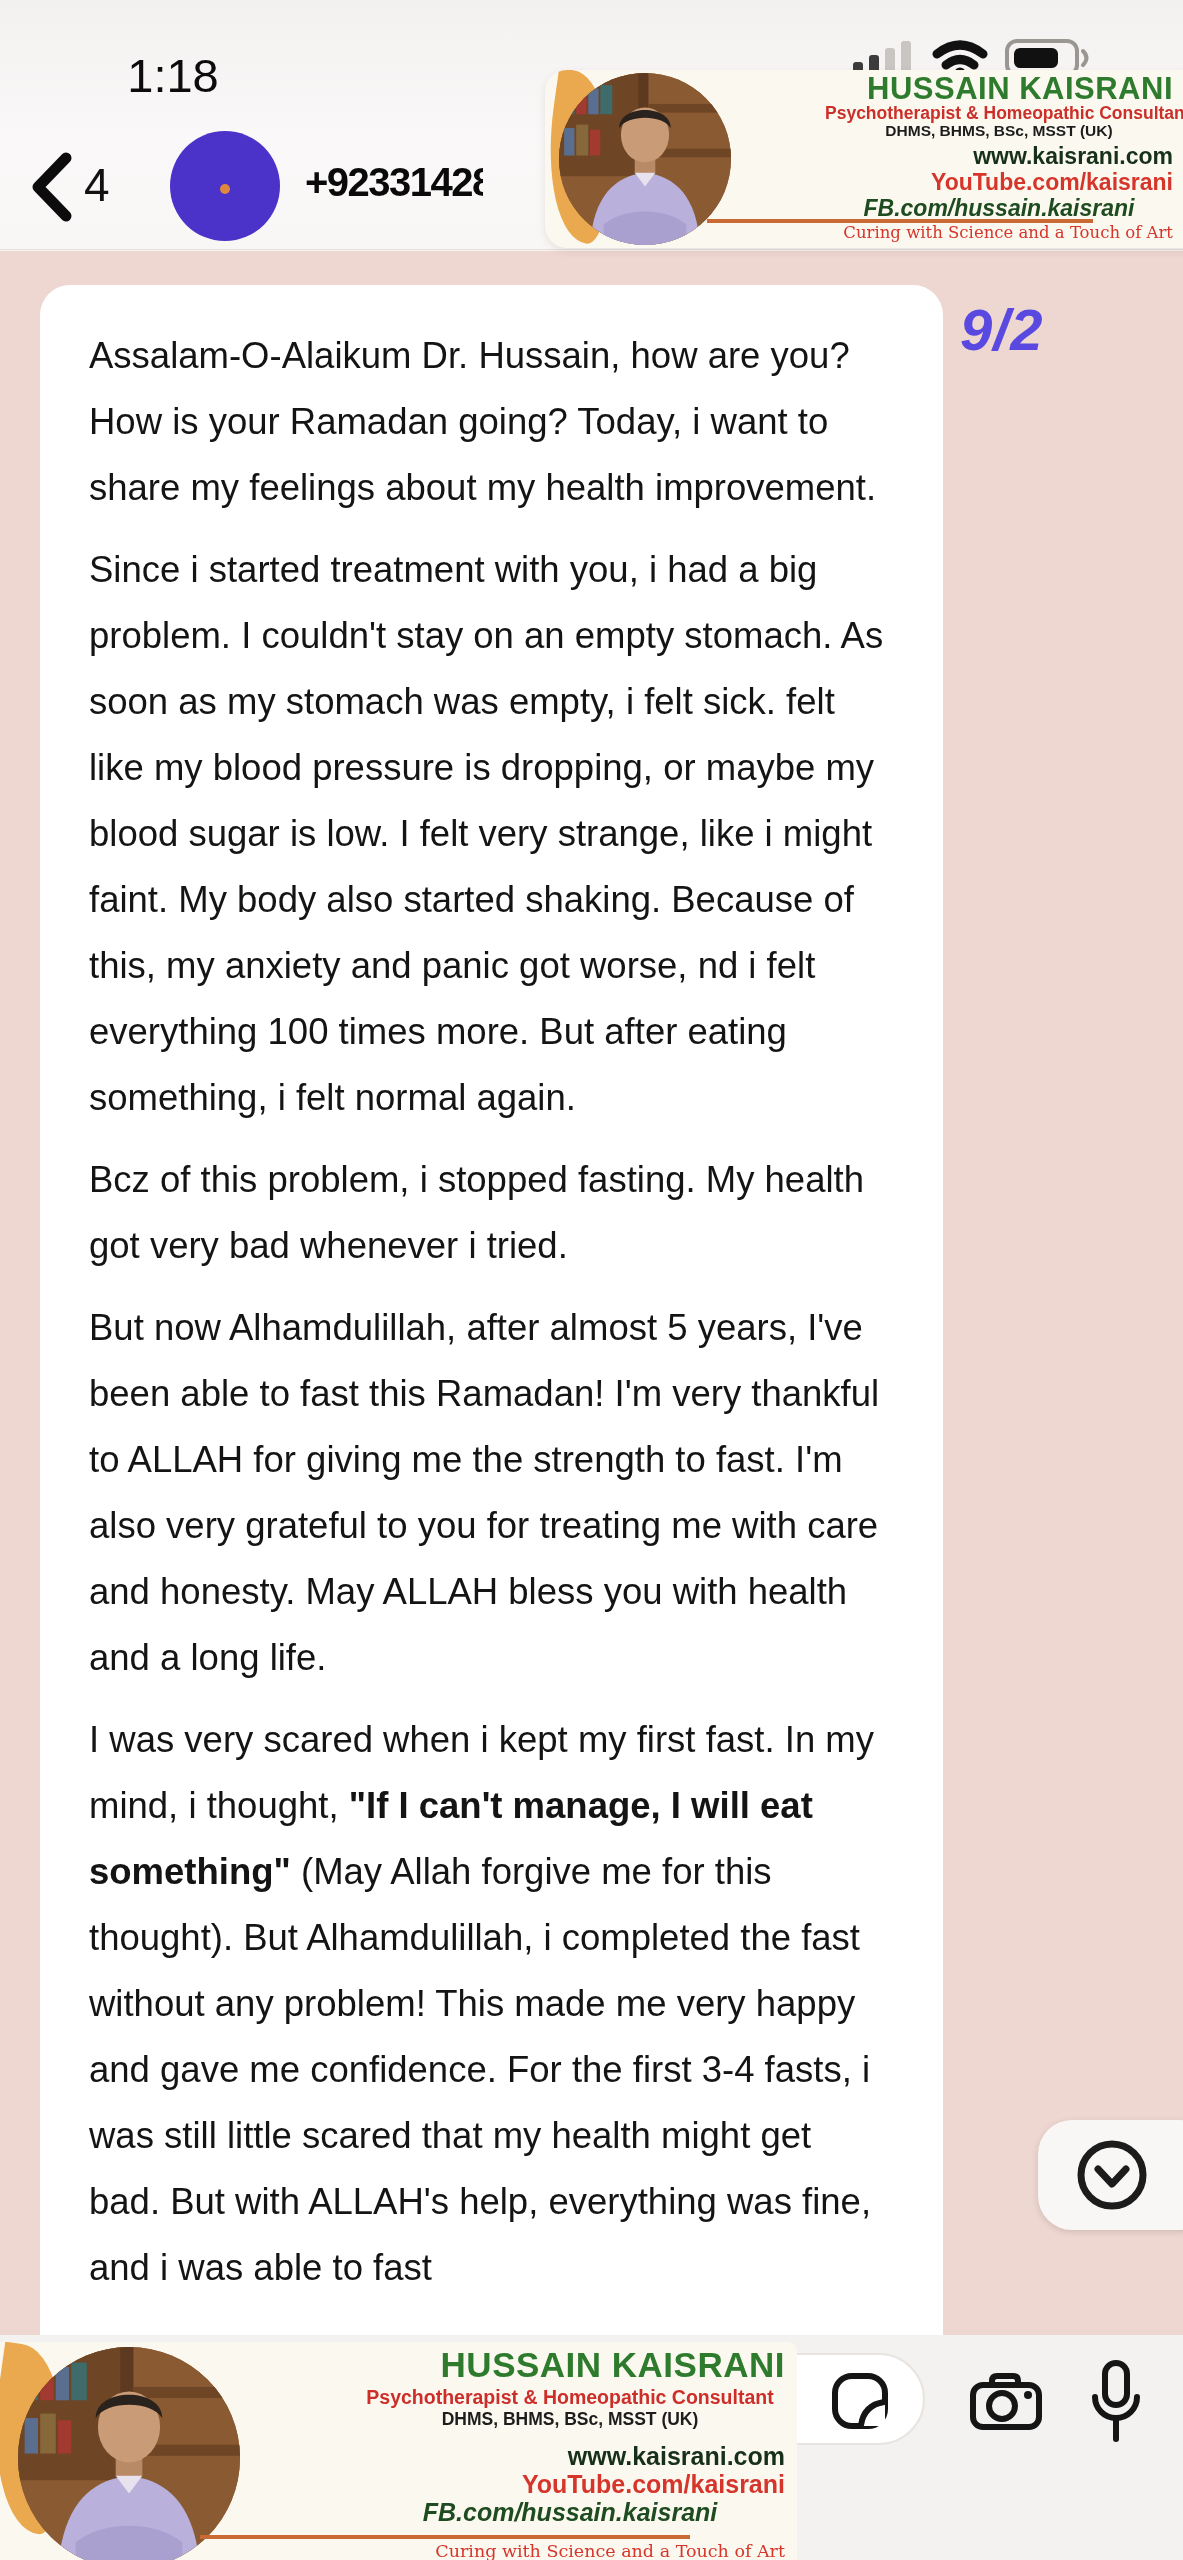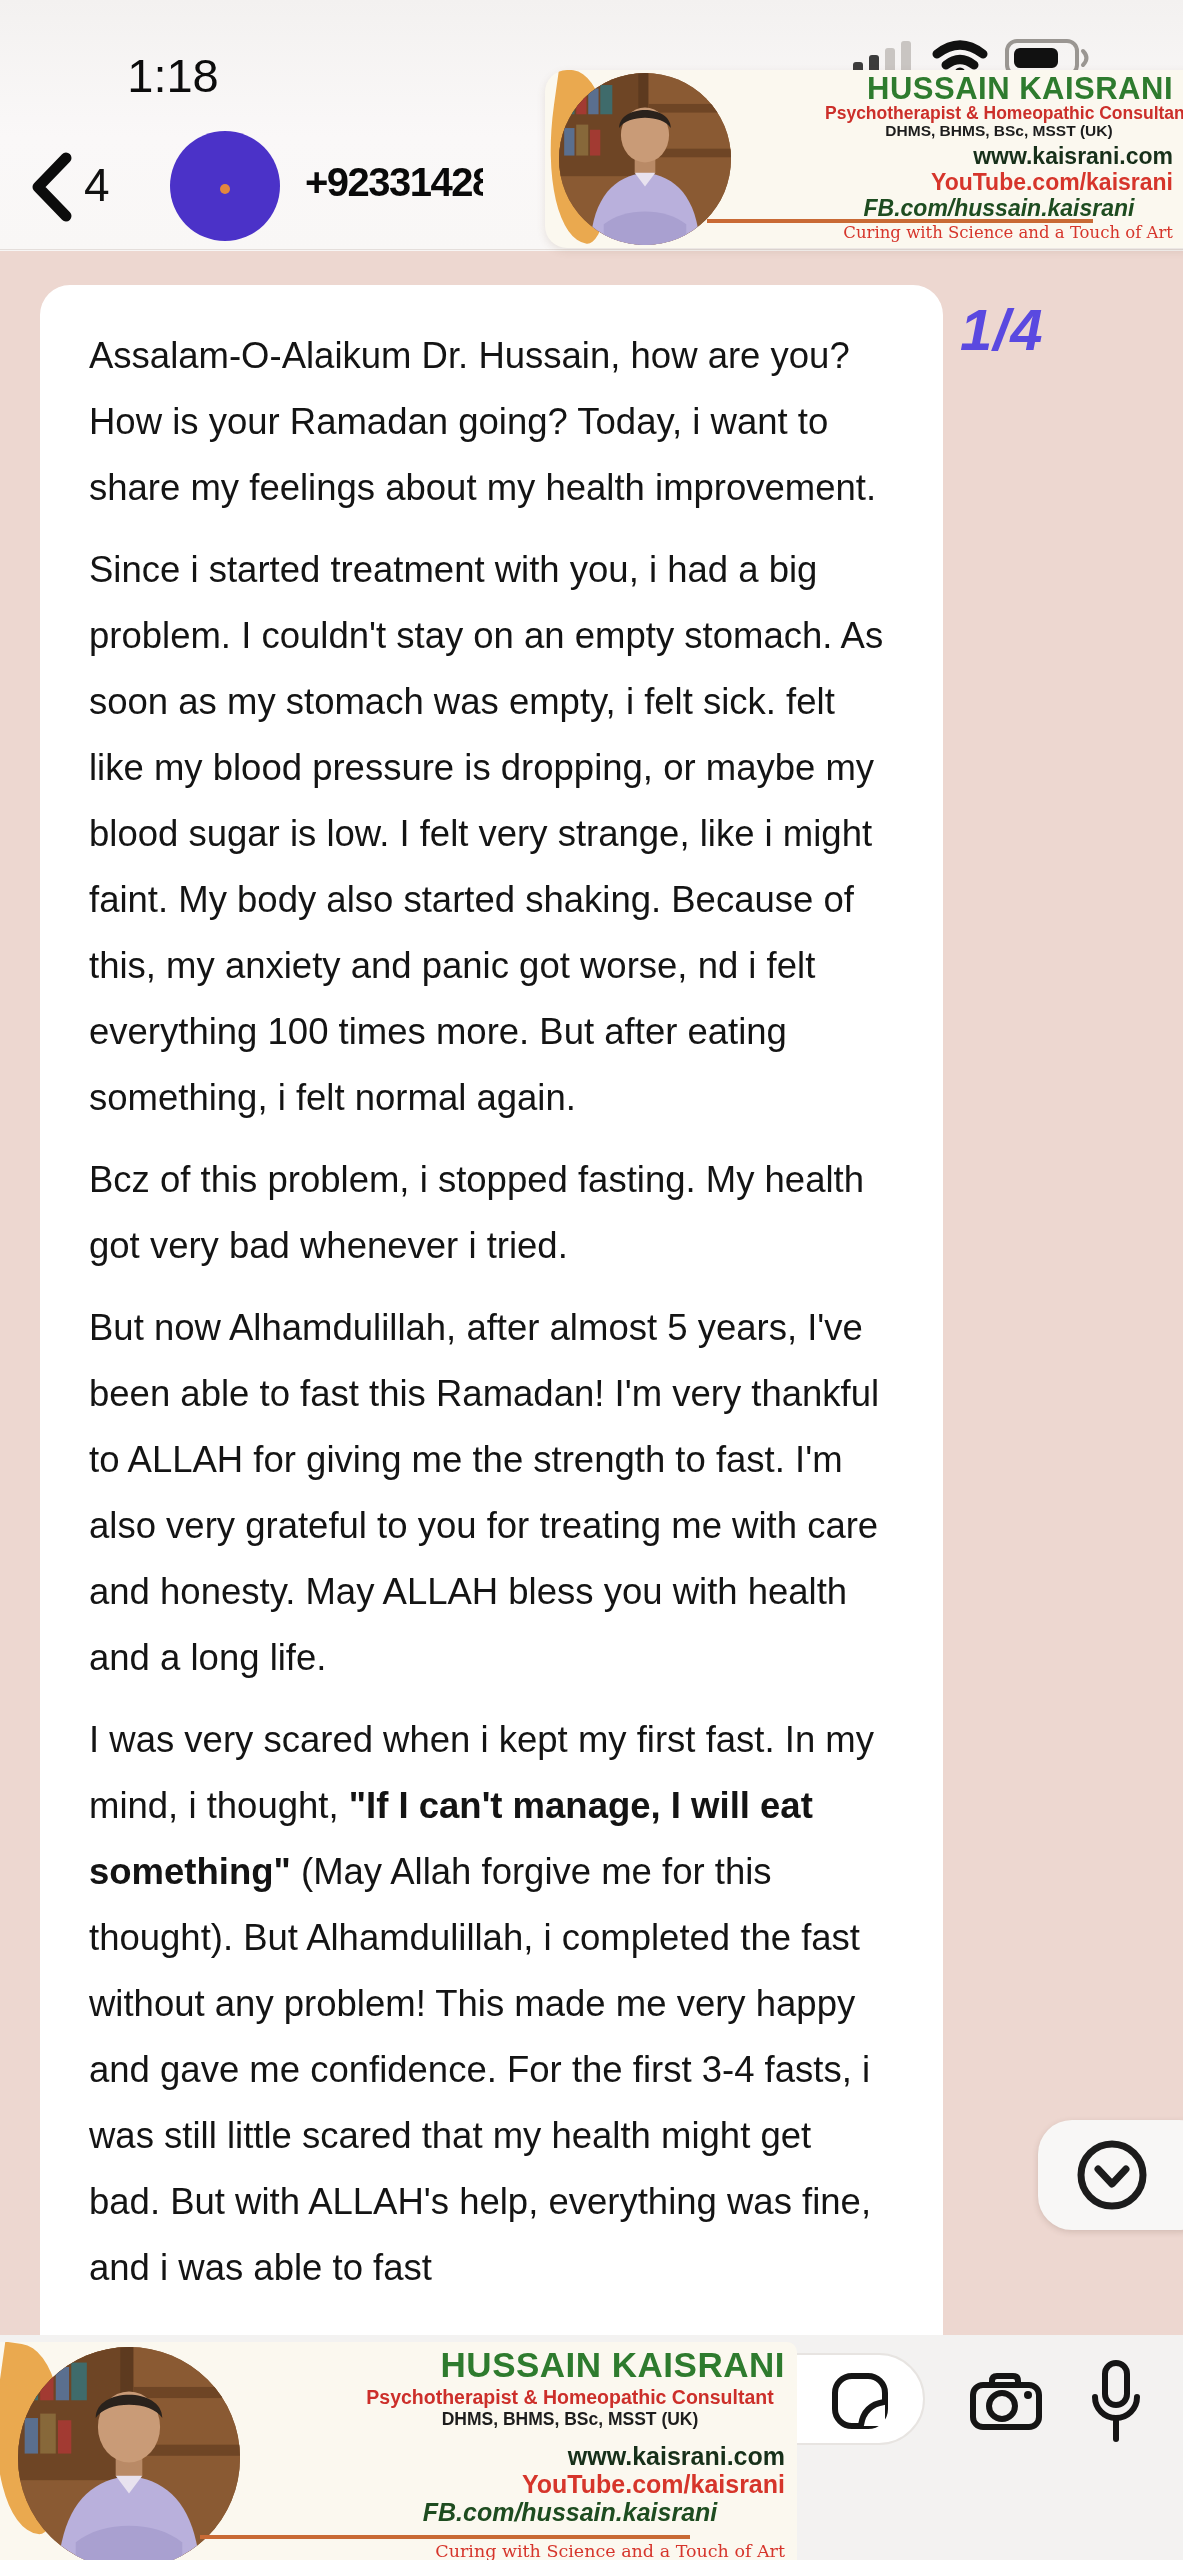--- a/index.html
+++ b/index.html
@@ -175,21 +175,21 @@
   <div class="chat">
 
     <div class="bubble">
       <p>Assalam-O-Alaikum Dr. Hussain, how are you? How is your Ramadan going? Today, i want to share my feelings about my health improvement.</p>
       <p>Since i started treatment with you, i had a big problem. I couldn't stay on an empty stomach. As soon as my stomach was empty, i felt sick. felt like my blood pressure is dropping, or maybe my blood sugar is low. I felt very strange, like i might faint. My body also started shaking. Because of this, my anxiety and panic got worse, nd i felt everything 100 times more. But after eating something, i felt normal again.</p>
       <p>Bcz of this problem, i stopped fasting. My health got very bad whenever i tried.</p>
       <p>But now Alhamdulillah, after almost 5 years, I've been able to fast this Ramadan! I'm very thankful to ALLAH for giving me the strength to fast. I'm also very grateful to you for treating me with care and honesty. May ALLAH bless you with health and a long life.</p>
       <p><span>I was very scared when i kept my first fast. In my mind, i thought, </span><b>"If I can't manage, I will eat something"</b><span> (May Allah forgive me for this thought). But Alhamdulillah, i completed the fast without any problem! This made me very happy and gave me confidence. For the first 3-4 fasts, i was still little scared that my health might get bad. But with ALLAH's help, everything was fine, and i was able to fast</span></p>
     </div>
 
-    <div class="page-indicator">1/4</div>
+    <div class="page-indicator">9/2</div>
 
     <div class="scroll-btn">
       <svg width="76" height="76" viewBox="0 0 76 76" style="position:absolute;left:36px;top:17px;">
         <circle cx="38" cy="38" r="31" fill="none" stroke="#1c1c1c" stroke-width="7"></circle>
         <polyline points="24,32 38,47 52,32" fill="none" stroke="#1c1c1c" stroke-width="7" stroke-linecap="round" stroke-linejoin="round"></polyline>
       </svg>
     </div>
   </div>
 
   <div class="bottombar">

